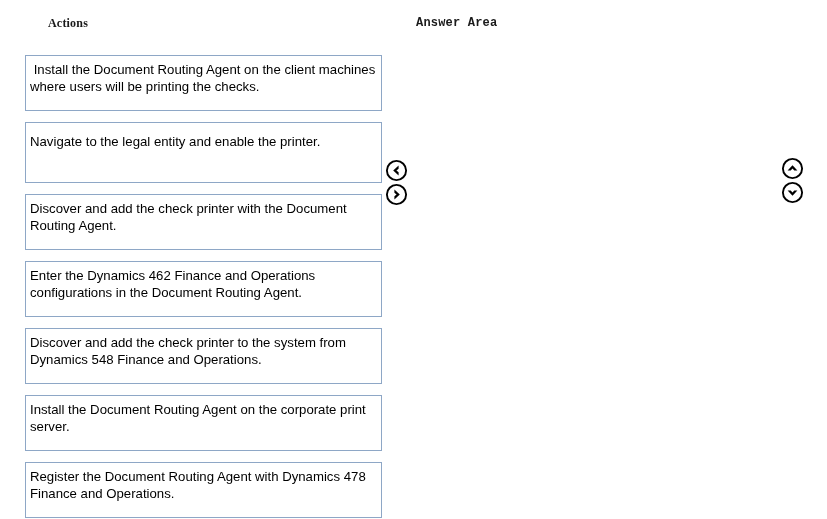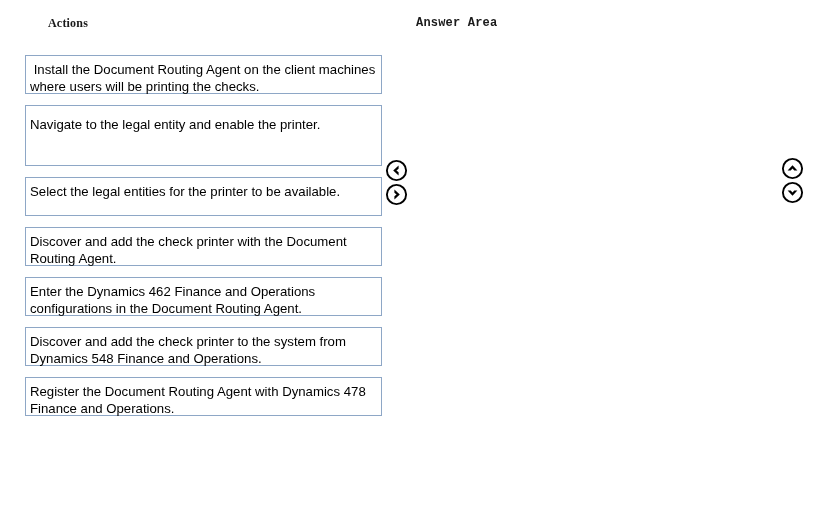--- a/index.html
+++ b/index.html
@@ -42,21 +42,21 @@
     border: 1px solid #8ea7c6;
     background: #ffffff;
     color: #000000;
     font-family: "Liberation Sans", sans-serif;
     font-size: 13.2px;
     line-height: 17px;
     padding: 5px 2px 5px 4px;
     margin-bottom: 11px;
     white-space: pre-wrap;
   }
-  .action-box.two-line { height: 39px; }
+  .action-box.two-line { height: 56px; }
   .action-box.one-line { height: 61px; padding-top: 10px; }
 
   
   #answer-column {
     position: absolute;
     left: 416px;
     top: 55px;
     width: 350px;
     height: 430px;
   }
@@ -84,28 +84,28 @@
 <div class="col-header" id="actions-header">Actions</div>
 
 <div class="col-header" id="answer-header">Answer Area</div>
 
 <div id="actions-column">
 
   <div class="action-box two-line"> Install the Document Routing Agent on the client machines where users will be printing the checks.</div>
 
   <div class="action-box one-line">Navigate to the legal entity and enable the printer.</div>
 
-  <div class="action-box two-line">Select the legal entities for the printer to be available.</div>
 
   <div class="action-box two-line">Discover and add the check printer with the Document Routing Agent.</div>
 
   <div class="action-box two-line">Enter the Dynamics 462 Finance and Operations configurations in the Document Routing Agent.</div>
 
   <div class="action-box two-line">Discover and add the check printer to the system from Dynamics 548 Finance and Operations.</div>
 
+  <div class="action-box two-line">Install the Document Routing Agent on the corporate print server.</div>
 
   <div class="action-box two-line">Register the Document Routing Agent with Dynamics 478 Finance and Operations.</div>
 
 </div>
 
 <div id="answer-column"></div>
 
 <div class="icon-stack" id="move-icons">
   <span class="circle-icon">
     <svg width="23" height="23" viewBox="0 0 23 23">

